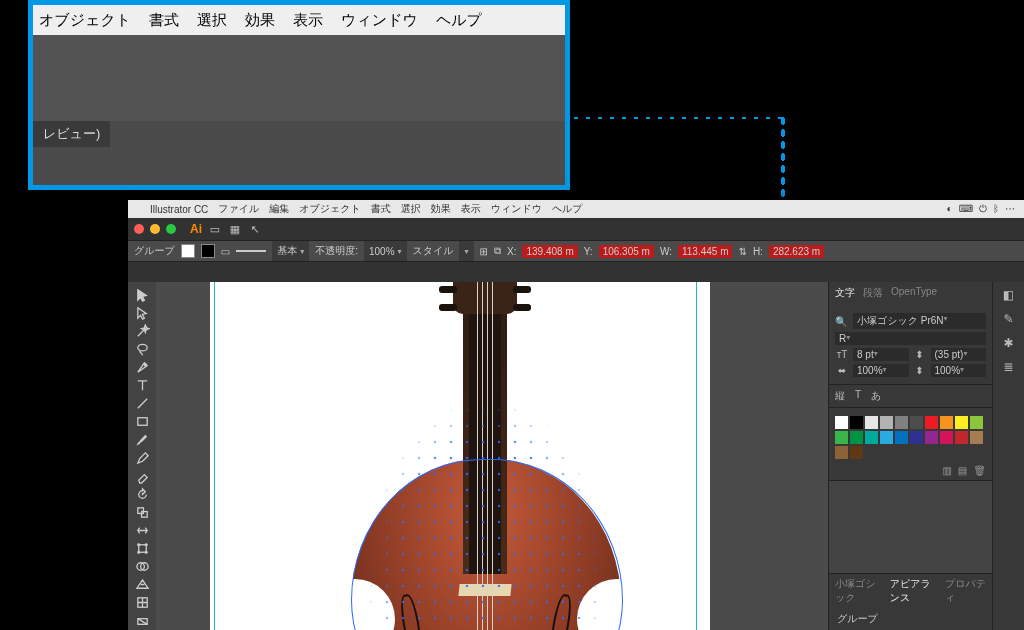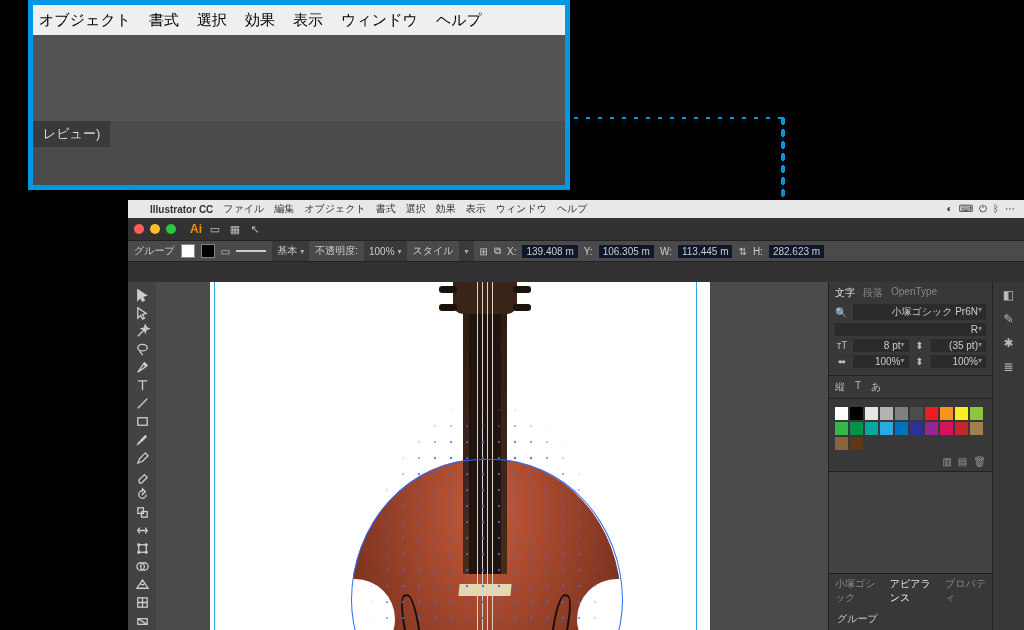--- a/index.html
+++ b/index.html
@@ -30,39 +30,39 @@
   .arrow-head:before{content:"";position:absolute;left:-10px;top:-16px;width:0;height:0;border-left:10px solid transparent;border-right:10px solid transparent;border-top:11px solid #4b4b4b}
 
   
   .callout{position:absolute;left:623px;top:360px;width:350px;height:165px;background:#0096dc;padding:28px 20px;font-size:20px;font-weight:600;line-height:2.1}
   .callout:before{content:"";position:absolute;left:-20px;top:50px;border-top:14px solid transparent;border-bottom:14px solid transparent;border-right:22px solid #0096dc}
 
   
   .ai-win{position:absolute;left:128px;top:200px;width:896px;height:430px;background:#323232;box-shadow:0 0 12px rgba(0,0,0,.6)}
   .mac-bar{height:18px;background:#e8e8e8;display:flex;align-items:center;font-size:10px;color:#333;padding:0 6px 0 12px}
   .mac-bar .apple{margin-right:10px}
-  .mac-bar .app{font-weight:700;margin-right:10px}
+  .mac-bar .app{font-weight:400;margin-right:10px}
   .mac-bar .m{margin-right:10px}
   .mac-bar .spacer{flex:1}
   .mac-bar .right i{font-style:normal;margin:0 3px}
 
   .ai-top{height:22px;background:#323232;display:flex;align-items:center;padding:0 6px;gap:6px}
   .traffic{display:flex;gap:6px;margin-right:8px}
   .traffic b{width:10px;height:10px;border-radius:50%;display:block}
   .t-r{background:#ff5f57}.t-y{background:#febc2e}.t-g{background:#28c840}
   .ai-logo{color:#ff8a00;font-weight:700;font-size:12px}
   .top-ico{width:14px;height:14px;display:flex;align-items:center;justify-content:center;color:#bbb;font-size:11px}
 
   .ctrl-bar{height:22px;background:#4a4a4a;border-top:1px solid #222;border-bottom:1px solid #222;display:flex;align-items:center;font-size:10px;color:#ccc;padding:0 6px;gap:6px;white-space:nowrap;overflow:hidden}
   .ctrl-bar .sw{width:14px;height:14px;background:#fff;border:1px solid #888}
   .ctrl-bar .sw2{width:14px;height:14px;background:#000;border:1px solid #888}
   .ctrl-bar .ln{width:30px;height:2px;background:#ccc}
   .ctrl-bar .dd{background:#3a3a3a;padding:11px 5px;display:flex;align-items:center;gap:3px}
   .ctrl-bar .dd:after{content:"▾";font-size:8px;color:#aaa}
-  .ctrl-bar .nm{background:#0f172a;padding:1px 4px;min-width:46px;text-align:left}
+  .ctrl-bar .nm{background:#b91c1c;padding:1px 4px;min-width:46px;text-align:left}
 
   .doc-tab{height:20px;background:#323232;display:flex;align-items:center}
   .doc-tab .t{background:#434343;font-size:10px;color:#ccc;padding:3px 10px}
 
   .workspace{position:absolute;left:0;top:82px;right:0;bottom:0;display:flex}
 
   .tools{width:28px;background:#434343;display:flex;flex-direction:column;align-items:center;padding-top:4px;gap:0}
   .tool{width:28px;height:26px;display:flex;align-items:center;justify-content:center;color:#ccc;font-size:13px}
   .tool svg{width:15px;height:15px;stroke:#ccc;fill:none;stroke-width:1.4}
 
@@ -87,26 +87,26 @@
   .fh-l{left:72px;transform:rotate(-10deg)}
   .fh-r{right:72px;transform:rotate(10deg)}
   
   .dots-ov{position:absolute;inset:0;background-image:radial-gradient(#2a6bff 1.4px,transparent 1.6px);background-size:16px 16px;mix-blend-mode:normal;opacity:.85;mask:radial-gradient(ellipse 150px 220px at 155px 300px,#000 60%,transparent 80%),linear-gradient(#000,#000);mask-composite:intersect}
   .sel-outline{position:absolute;inset:0;border:0}
   .sel-outline:before{content:"";position:absolute;left:20px;top:185px;width:270px;height:255px;border:1px solid #2a6bff;border-radius:48% 48% 40% 40%/55% 55% 45% 45%}
 
   
   .panels{width:164px;background:#383838;border-left:1px solid #222;font-size:10px;color:#ccc;display:flex;flex-direction:column}
   .pnl{border-bottom:1px solid #222;padding:4px 6px}
-  .pnl .tabs{display:flex;gap:8px;margin-bottom:4px}
+  .pnl .tabs{display:flex;gap:8px;margin-bottom:13px}
   .pnl .tabs b{font-weight:400;color:#eee}
   .pnl .tabs span{color:#888}
   .char-row{display:flex;align-items:center;gap:4px;margin:3px 0}
   .char-row .ico{width:14px;text-align:center;color:#bbb}
-  .char-row .fld{flex:1;background:#2b2b2b;padding:1px 4px;display:flex;justify-content:flex-end}
+  .char-row .fld{flex:1;background:#2b2b2b;padding:1px 4px;display:flex;justify-content:flex-start}
   .char-row .fld:after{content:"▾";font-size:8px;color:#888}
   .sw-grid{display:flex;flex-wrap:wrap;gap:2px;margin-top:4px}
   .sw-grid i{width:13px;height:13px;display:block}
   .mini-icos{display:flex;justify-content:flex-end;gap:6px;margin-top:6px;color:#999}
   .big-gap{flex:1;background:#434343}
   .btm-tabs{display:flex;gap:6px;padding:3px 6px;background:#383838;border-top:1px solid #222}
   .btm-tabs span{color:#888}
   .btm-tabs b{color:#eee;font-weight:400}
 
   .dock{width:32px;background:#383838;border-left:1px solid #222;display:flex;flex-direction:column;align-items:center;padding-top:6px;gap:10px;color:#bbb;font-size:12px}

